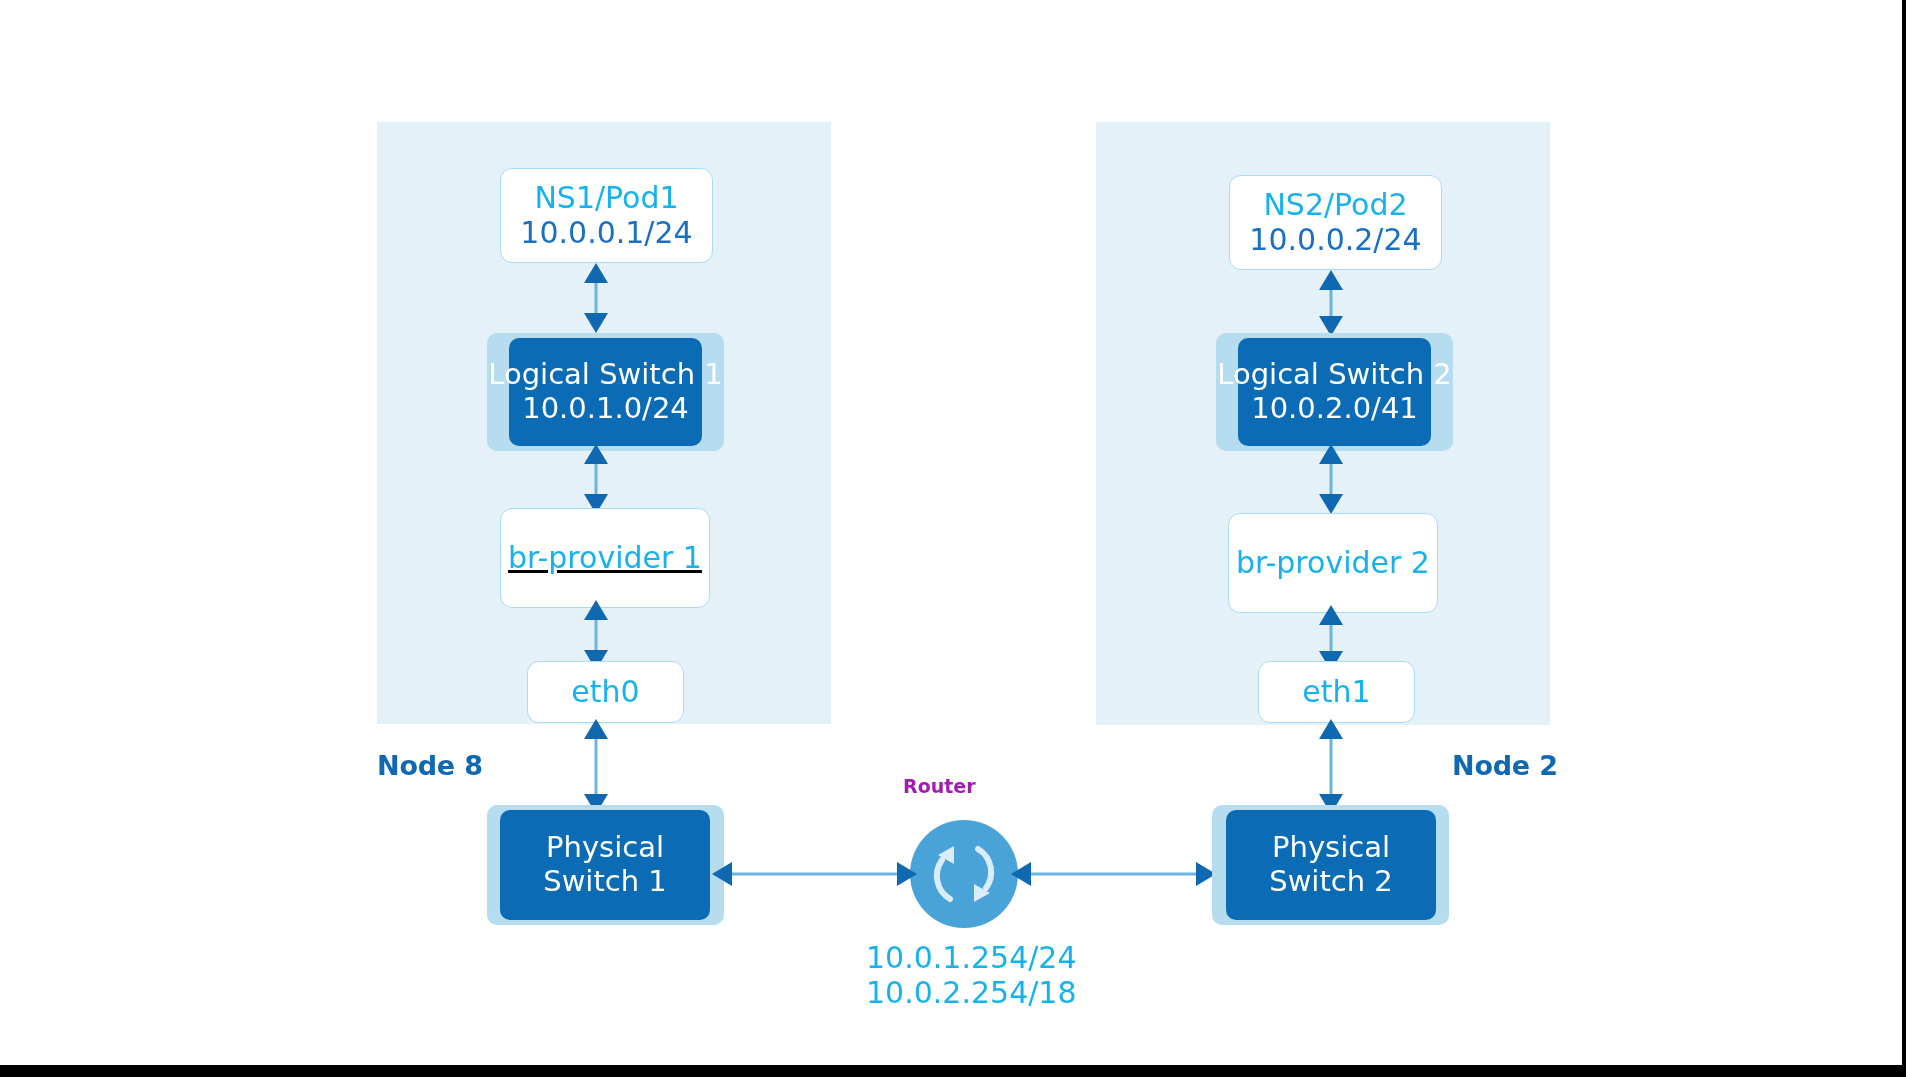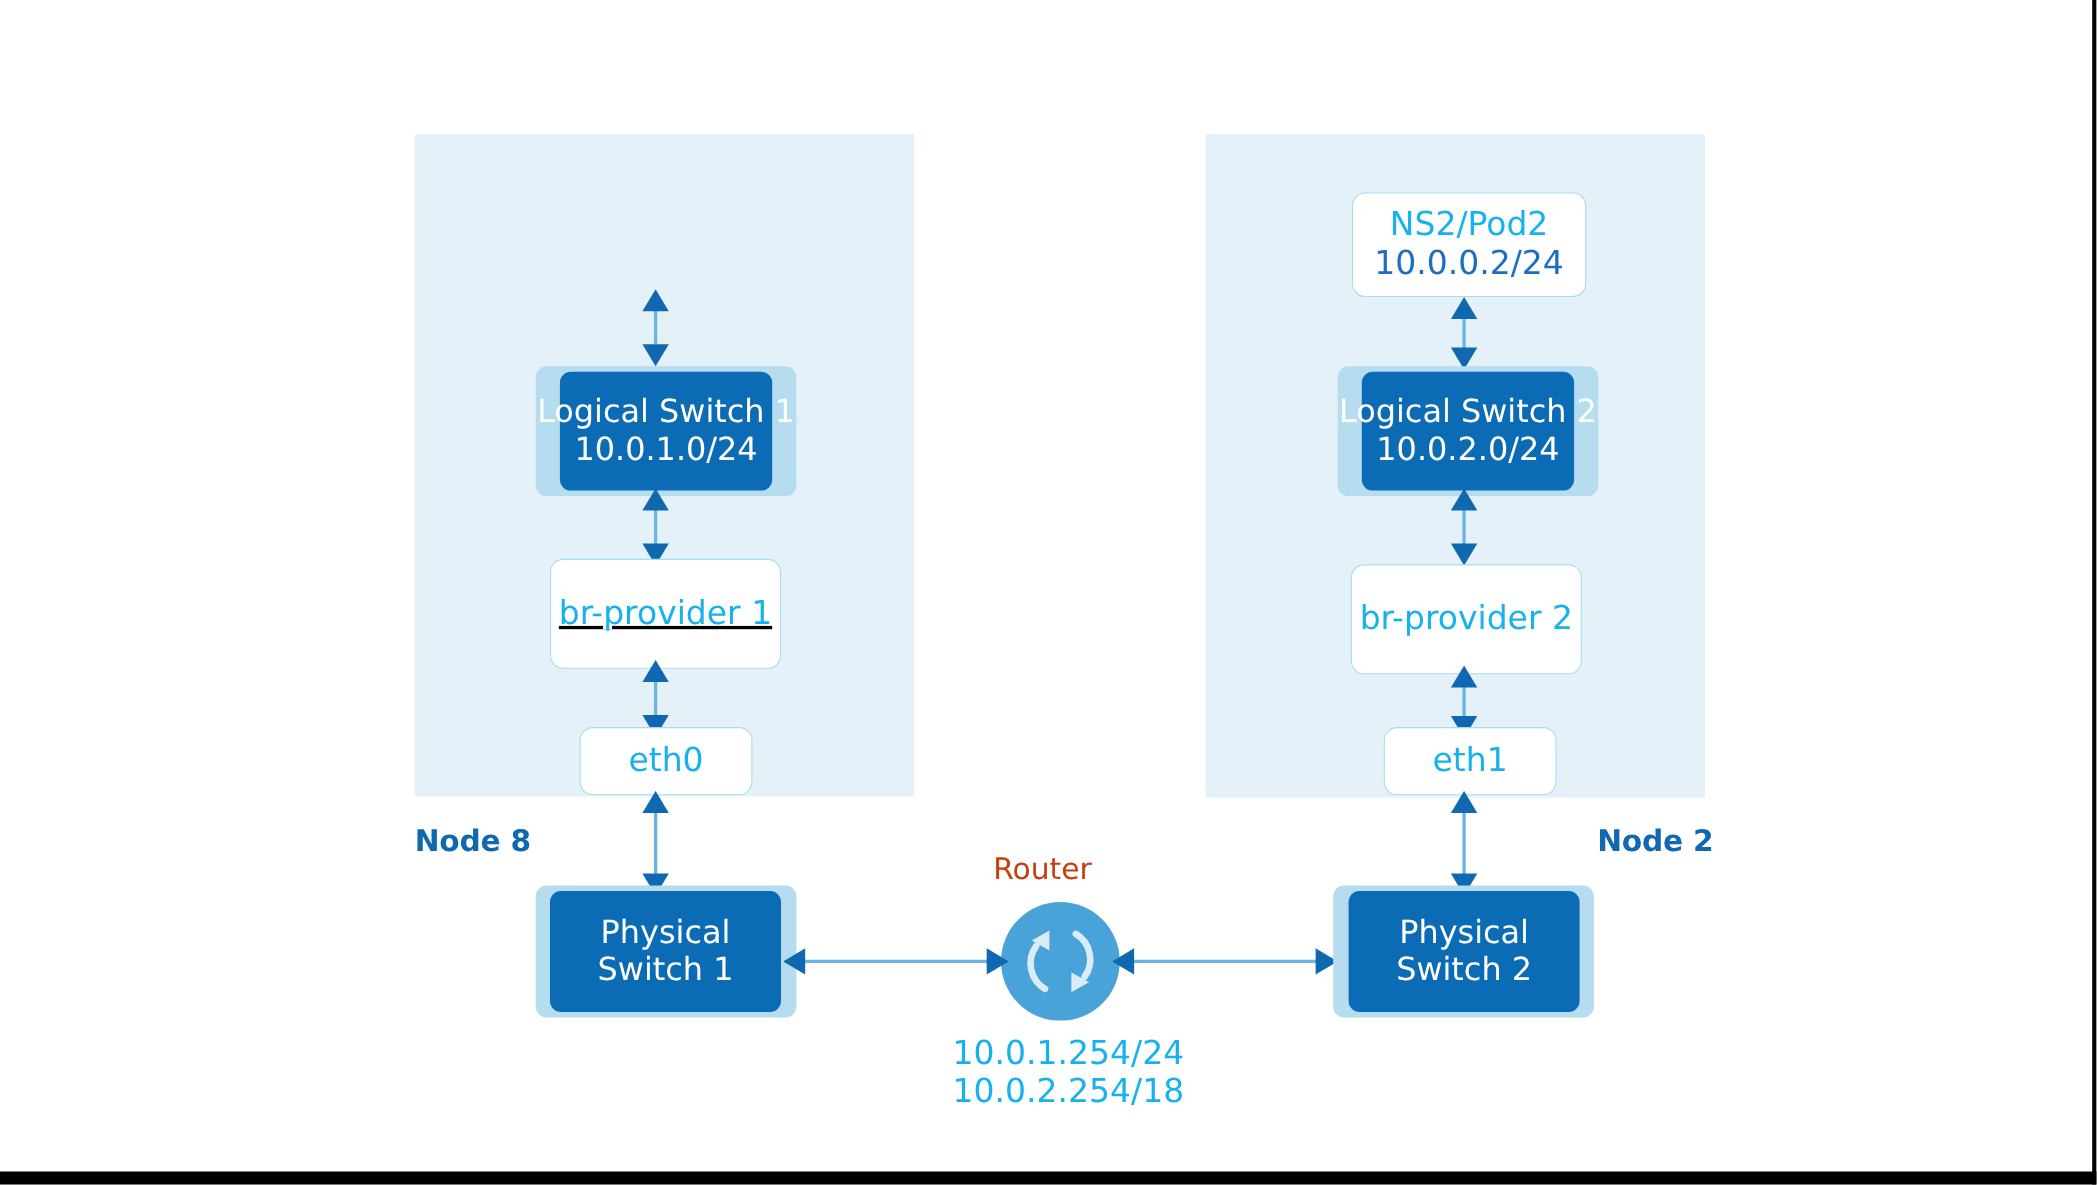--- a/index.html
+++ b/index.html
@@ -79,37 +79,41 @@
   .dwrap.phys .dbox span { font-size:29px; }
 
   
   .varrow { position:absolute; }
   .harrow { position:absolute; }
 
   
   #router-wrap { position:absolute; left:910px; top:820px; width:108px; height:108px; }
   #router-label {
     position:absolute; left:903px; top:775px;
-    font-size:27px; font-weight:normal; color:#c2410c;
+    font-size:19px; font-weight:bold; color:#a21caf;
     white-space:nowrap;
   }
   #router-ips {
     position:absolute; left:866px; top:940px;
     text-align:center; width:200px;
     color:#17b2ee; font-size:30px; line-height:1.17;
     white-space:nowrap;
   }
 </style>
 </head>
 <body>
 
 <div id="stage">
 
   <div id="node1-panel" class="node-panel"></div>
 
+  <div class="wbox" id="n1-pod" style="left:500px;top:168px;width:213px;height:95px;">
+    <span class="t1">NS1/Pod1</span>
+    <span class="t2">10.0.0.1/24</span>
+  </div>
 
   <svg class="varrow" style="left:576px;top:263px;width:40px;height:70px;">
     <line x1="20" y1="14" x2="20" y2="56" stroke="#6ab4e0" stroke-width="3"></line>
     <polygon points="20,0 32,20 8,20" fill="#1068b0"></polygon>
     <polygon points="20,70 32,50 8,50" fill="#1068b0"></polygon>
   </svg>
 
   <div class="dwrap" style="left:487px;top:333px;width:237px;height:118px;">
     <div class="backdrop"></div>
     <div class="dbox" style="left:22px;top:5px;width:193px;height:108px;">
@@ -193,21 +197,21 @@
   <svg class="varrow" style="left:1311px;top:270px;width:40px;height:66px;">
     <line x1="20" y1="14" x2="20" y2="52" stroke="#6ab4e0" stroke-width="3"></line>
     <polygon points="20,0 32,20 8,20" fill="#1068b0"></polygon>
     <polygon points="20,66 32,46 8,46" fill="#1068b0"></polygon>
   </svg>
 
   <div class="dwrap" style="left:1216px;top:333px;width:237px;height:118px;padding-left:32px;">
     <div class="backdrop"></div>
     <div class="dbox" style="left:22px;top:5px;width:193px;height:108px;">
       <span>Logical Switch 2</span>
-      <span>10.0.2.0/24</span>
+      <span>10.0.2.0/41</span>
     </div>
   </div>
 
   <svg class="varrow" style="left:1311px;top:444px;width:40px;height:70px;">
     <line x1="20" y1="14" x2="20" y2="56" stroke="#6ab4e0" stroke-width="3"></line>
     <polygon points="20,0 32,20 8,20" fill="#1068b0"></polygon>
     <polygon points="20,70 32,50 8,50" fill="#1068b0"></polygon>
   </svg>
 
   <div class="wbox" id="n2-bridge" style="left:1228px;top:513px;width:210px;height:100px;">

